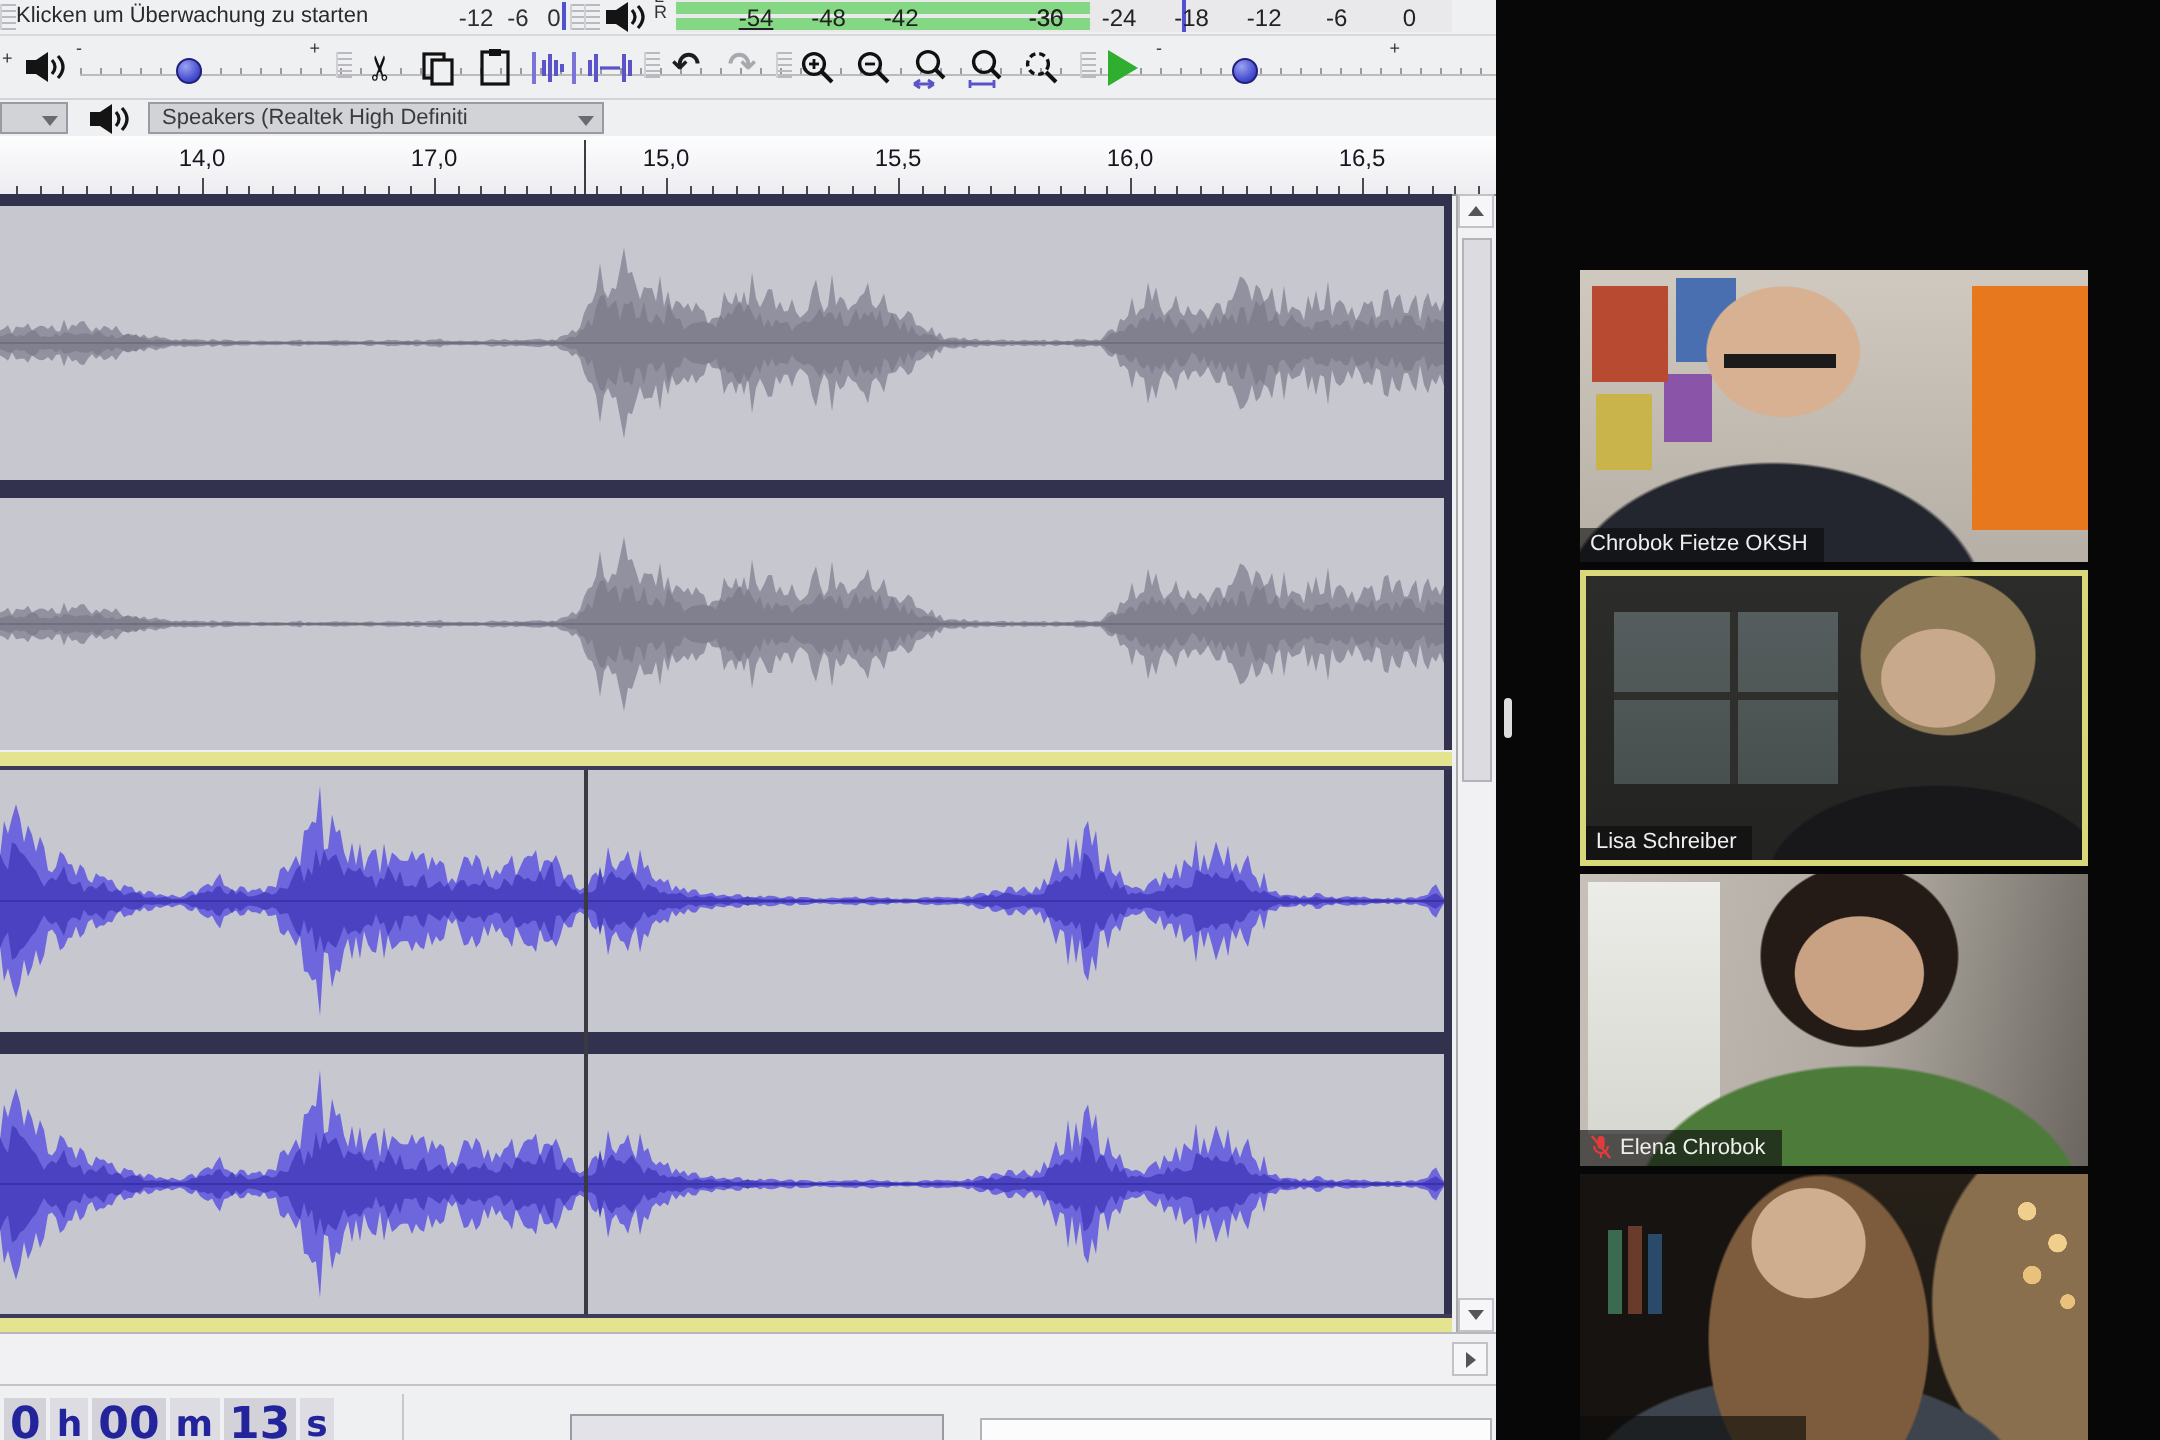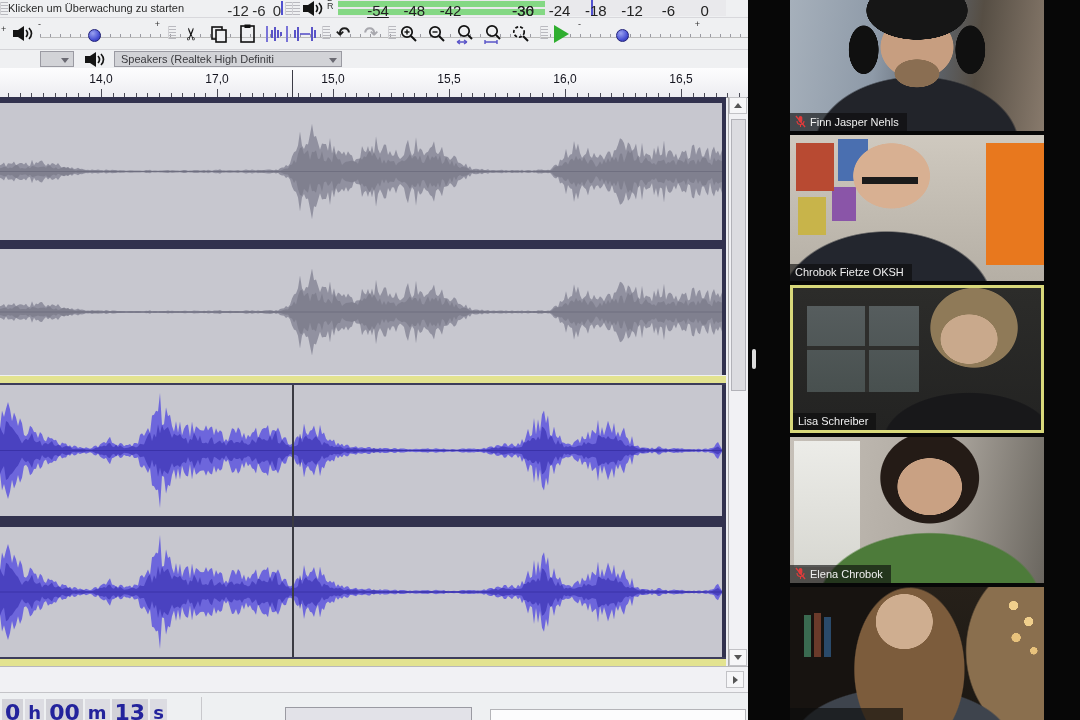--- a/index.html
+++ b/index.html
@@ -3,21 +3,21 @@
 <meta charset="utf-8">
 <style>
   html,body{margin:0;padding:0;background:#000;}
   #root{position:relative;width:1080px;height:720px;overflow:hidden;
         font-family:"Liberation Sans","DejaVu Sans",sans-serif;background:#000;}
   
   #audacity{position:absolute;left:0;top:0;width:748px;height:720px;background:#eff0f2;}
   .row{position:absolute;left:0;width:748px;}
   #meter-row{top:0;height:17px;background:#eff0f2;border-bottom:1px solid #d8d8dc;}
   #monitor-text{position:absolute;left:8px;top:2px;font-size:11px;color:#2a2a2a;white-space:nowrap;}
-  .scale-num{position:absolute;top:2px;font-size:15px;color:#2e2e2e;transform:translateX(-50%);}
+  .scale-num{position:absolute;top:2px;font-size:12px;color:#2e2e2e;transform:translateX(-50%);}
   #rec-peak{position:absolute;left:281px;top:1px;width:2px;height:14px;background:#5050d0;}
   .grip{position:absolute;top:2px;width:7px;height:13px;
         background:repeating-linear-gradient(0deg,#b9b9bf 0 1px,transparent 1px 3px);
         border-left:1px solid #d0d0d4;}
   .spk{position:absolute;width:22px;height:15px;}
   #chan-labels{position:absolute;left:327px;top:-6px;width:10px;font-size:9px;color:#333;line-height:8px;}
   #play-meter{position:absolute;left:338px;top:0;width:388px;height:16px;background:#e9e9ec;}
   .greenbar{position:absolute;left:0;width:207px;height:6px;background:#84d884;}
   #gb-l{top:1px;} #gb-r{top:9px;}
   #play-peak{position:absolute;left:253px;top:0;width:2px;height:16px;background:#5050d0;}
@@ -32,21 +32,21 @@
   .slider{position:absolute;top:8px;height:16px;}
   .slider .track{position:absolute;left:0;right:0;top:8px;height:4px;
        background:repeating-linear-gradient(90deg,#9a9aa2 0 1px,transparent 1px 10px);
        border-bottom:1px solid #bbb;}
   .slider .thumb{position:absolute;top:3px;width:11px;height:11px;border-radius:50%;
        background:radial-gradient(circle at 35% 30%,#9aa2f0,#4a52d4 60%,#2a2ea0);border:1px solid #20207a;}
   .slider .minus,.slider .plus{position:absolute;top:-7px;font-size:9px;color:#333;}
   .slider .minus{left:-2px;} .slider .plus{right:-2px;}
   .tri-play{width:0;height:0;border-left:15px solid #2fae2f;border-top:9px solid transparent;border-bottom:9px solid transparent;}
   
-  #device-row{top:50px;height:18px;background:#eff0f2;border-bottom:1px solid #cfcfd4;margin-left:40px;}
+  #device-row{top:50px;height:18px;background:#eff0f2;border-bottom:1px solid #cfcfd4;}
   .combo{position:absolute;top:1px;height:16px;background:#d2d3d7;border:1px solid #9a9aa2;
          font-size:11px;color:#3a3a3e;display:flex;align-items:center;padding:0 18px 0 6px;box-sizing:border-box;}
   .chev{position:absolute;right:4px;top:6px;width:0;height:0;border-left:4px solid transparent;
         border-right:4px solid transparent;border-top:5px solid #6a6a72;}
   
   #ruler{position:absolute;left:0;top:68px;width:748px;height:29px;
          background:linear-gradient(#fdfdfe,#ededf1);border-bottom:1px solid #8a8a92;}
   .rlabel{position:absolute;top:4px;transform:translateX(-50%);font-size:12px;color:#15151f;}
   .rtick{position:absolute;bottom:0;width:1px;background:#4a4a55;}
   #ruler-cursor{position:absolute;left:292px;top:2px;width:1px;height:27px;background:#3c3c46;}
@@ -453,32 +453,20 @@
         </div>
       <div id="status-div"></div>
       <div id="field2"></div>
       <div id="field3"></div>
     </div>
   </section>
 
   <section id="vpanel">
     <div id="resize-handle"></div>
 
-    <div class="tile" style="top:0;height:131px">
-      <div class="feed" id="feed1"></div>
-      <div class="tag">
-        <svg class="micoff" viewBox="0 0 12 14">
-          <rect x="4" y="1" width="4" height="7" rx="2" fill="#e23b3b"></rect>
-          <path d="M2.2 6.5 a3.8 3.8 0 0 0 7.6 0" stroke="#e23b3b" stroke-width="1.2" fill="none"></path>
-          <line x1="6" y1="10.5" x2="6" y2="13" stroke="#e23b3b" stroke-width="1.2"></line>
-          <line x1="1" y1="1" x2="11" y2="13" stroke="#e23b3b" stroke-width="1.4"></line>
-        </svg>
-        <span>Finn Jasper Nehls</span>
-      </div>
-    </div>
 
     <div class="tile" style="top:135px;height:146px">
       <div class="feed" id="feed2"></div>
       <div class="tag">
         <span>Chrobok Fietze OKSH</span>
       </div>
     </div>
 
     <div class="tile active" style="top:285px;height:148px">
       <div class="feed" id="feed3"></div>

